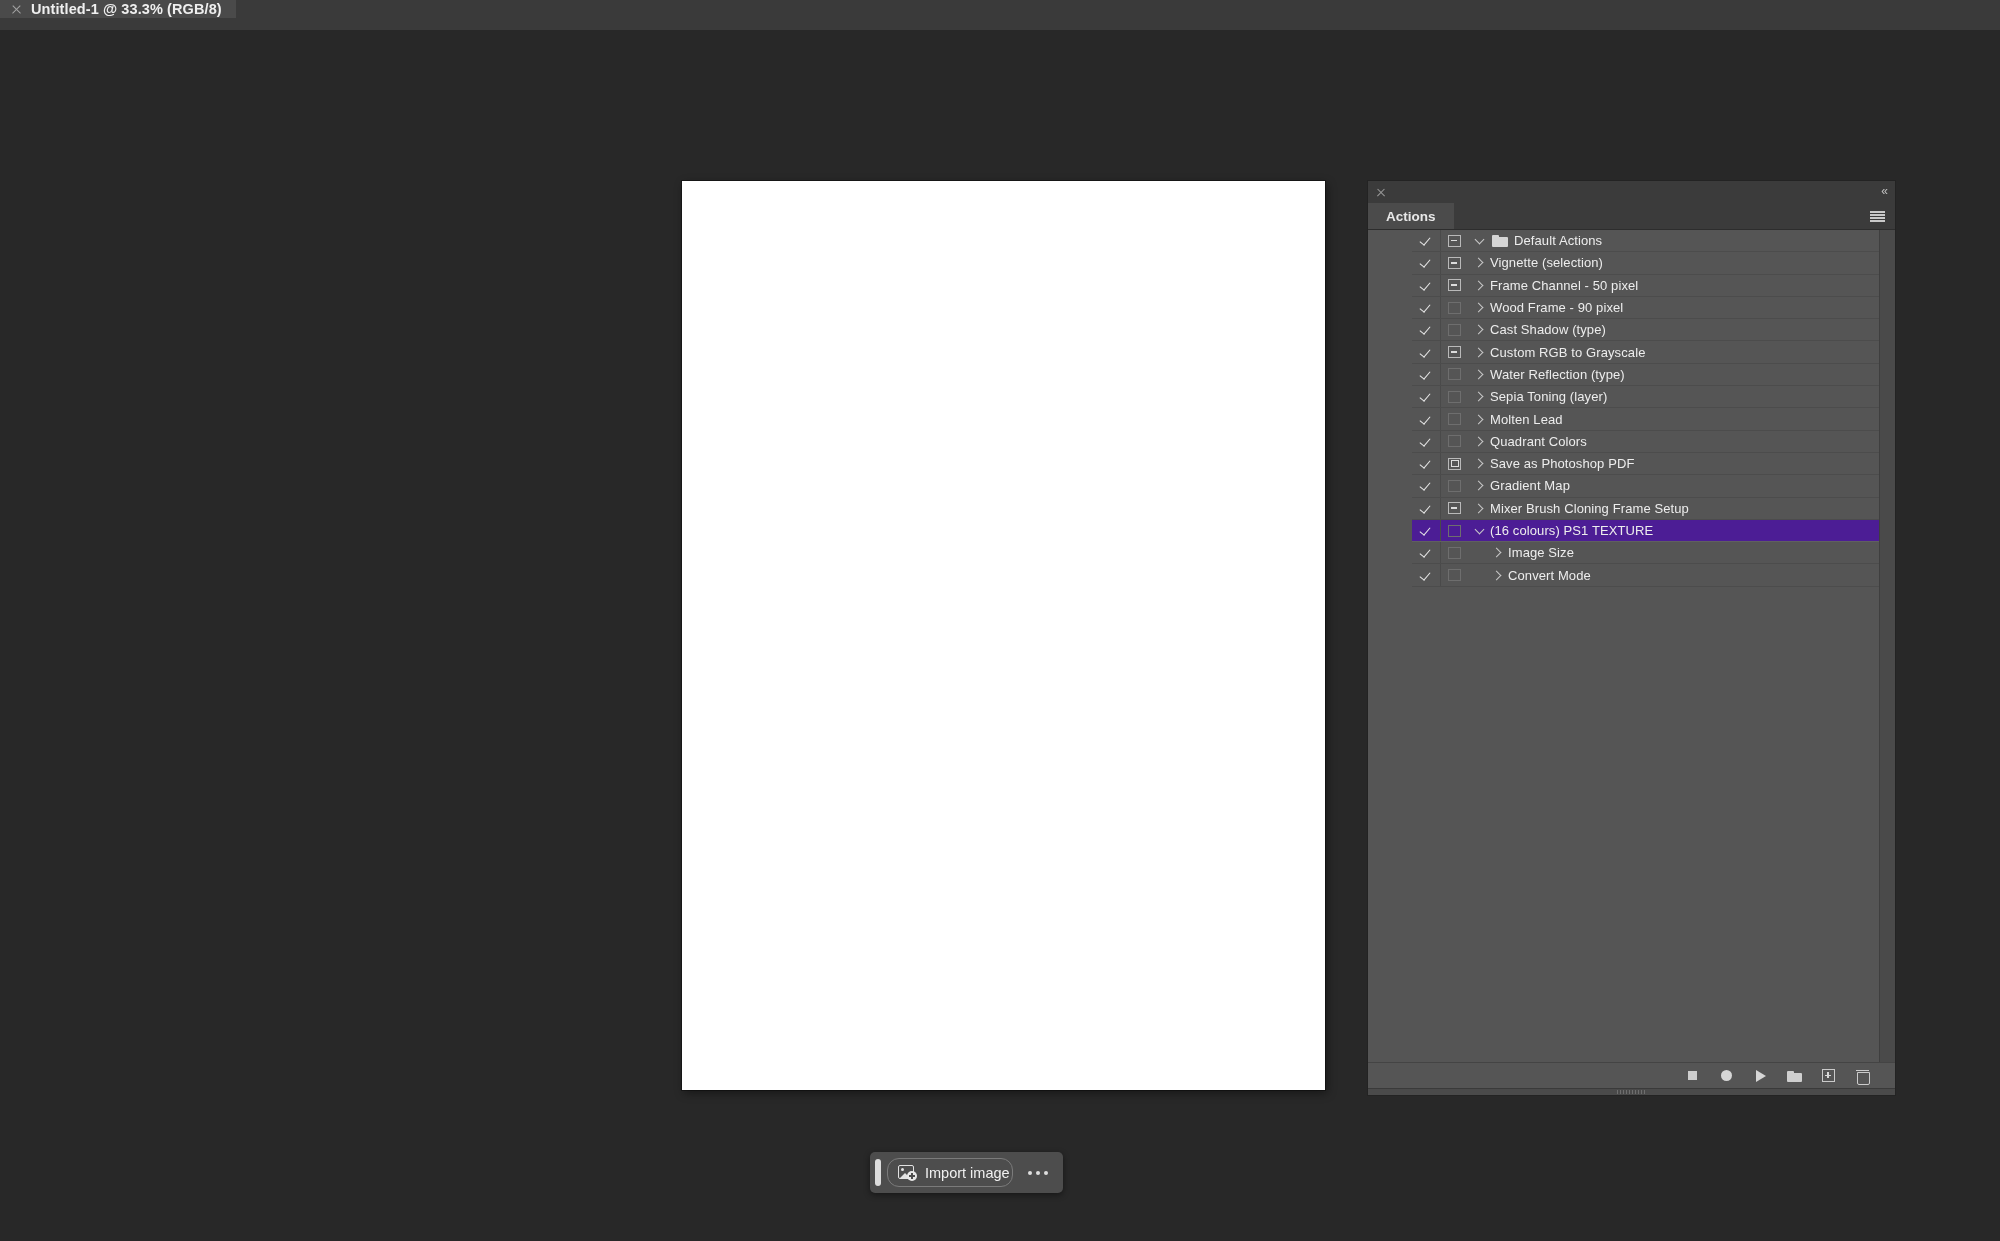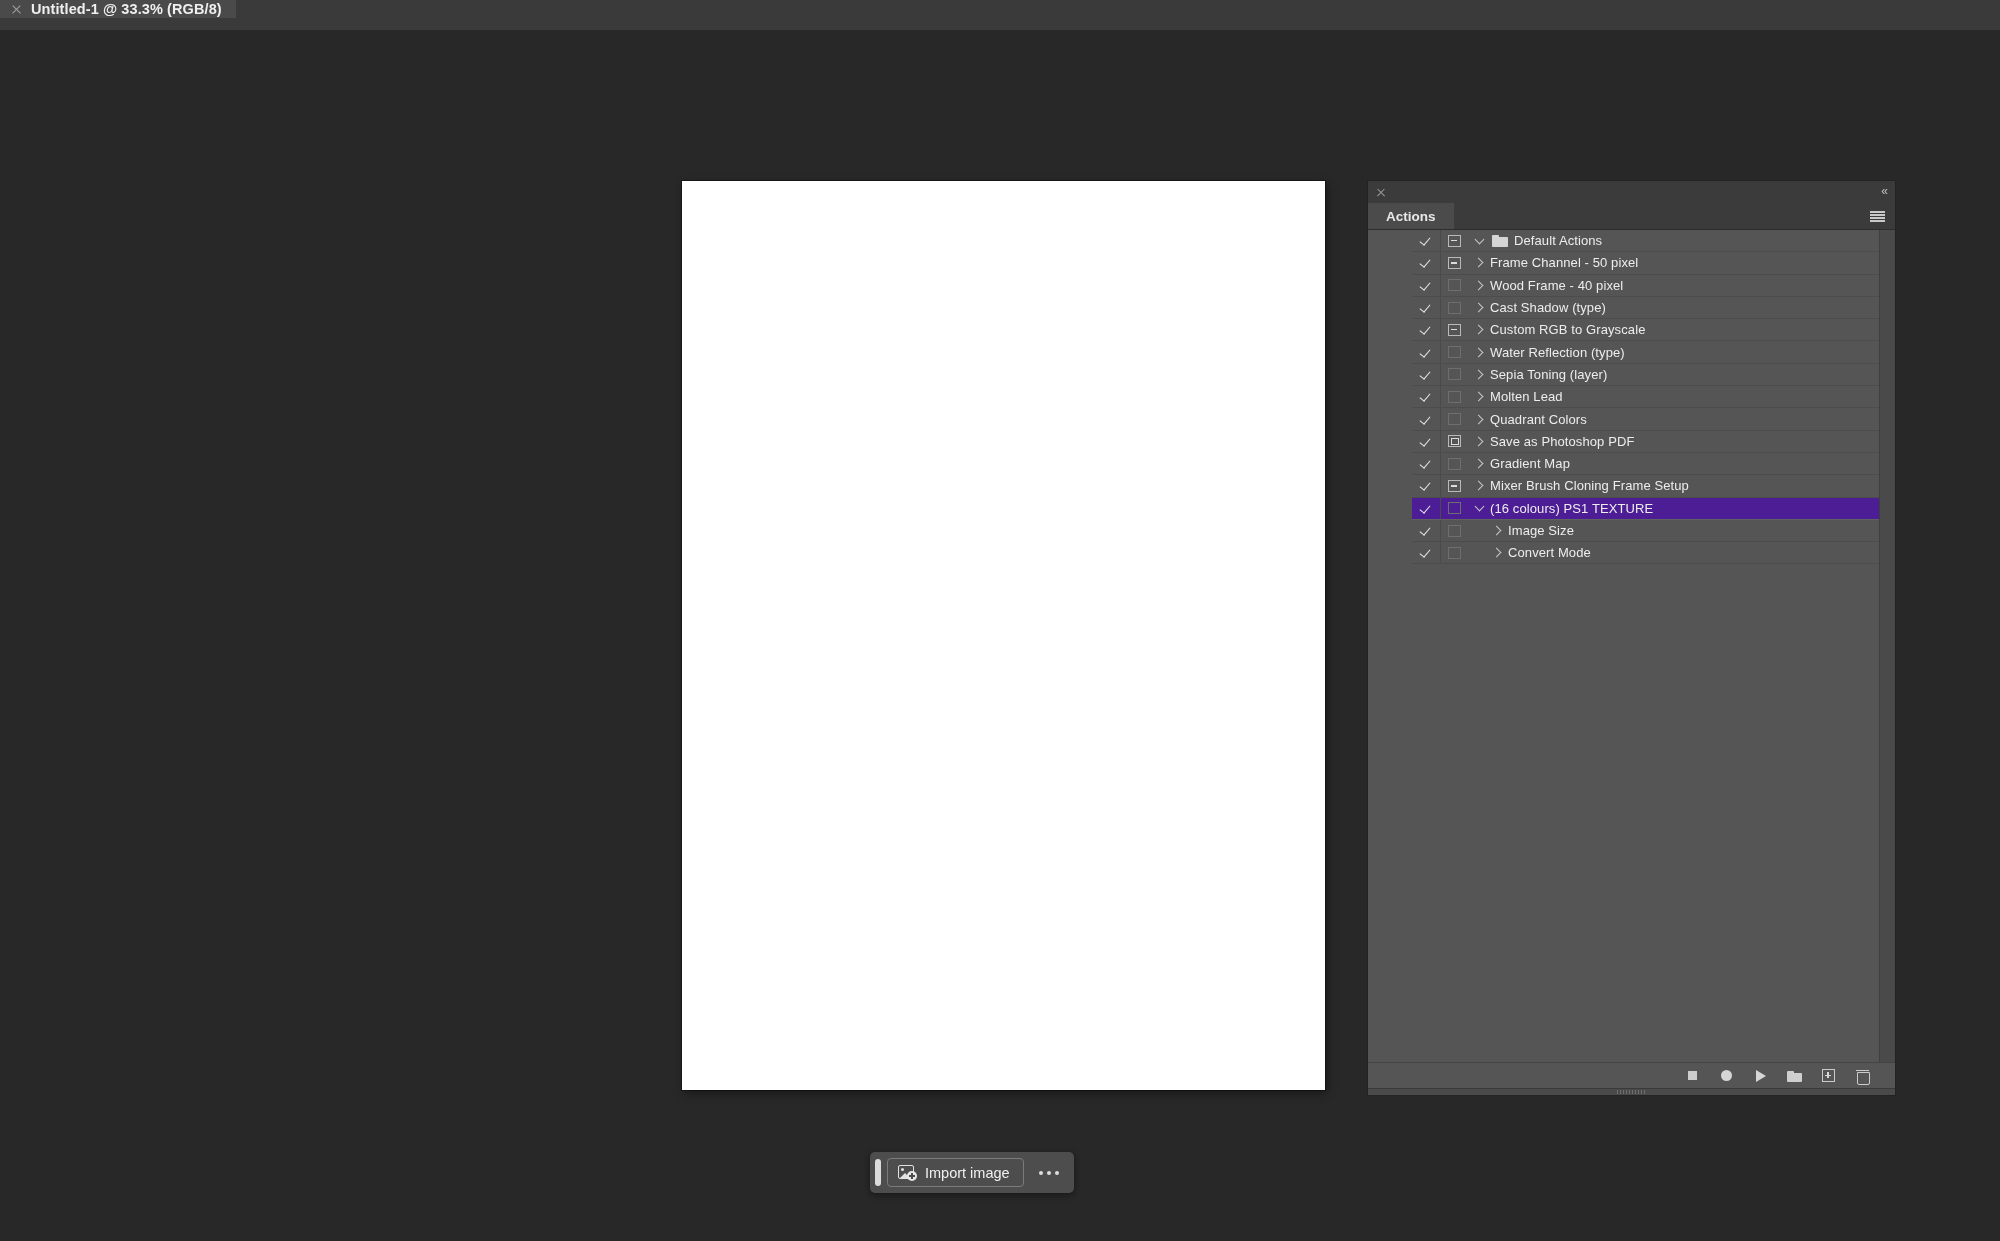--- a/index.html
+++ b/index.html
@@ -374,23 +374,23 @@
     background: #dcdcdc;
     border-radius: 3px;
     flex: none;
     cursor: grab;
   }
   .import-btn {
     display: flex;
     align-items: center;
     gap: 8px;
     height: 29px;
-    padding: 0 13px 0 10px;
+    padding: 0 2px 0 10px;
     border: 1px solid #7b7b7b;
-    border-radius: 4px;
+    border-radius: 12px;
     background: transparent;
     cursor: pointer;
   }
   .import-btn-label {
     font-size: 14.5px;
     color: #f0f0f0;
     white-space: nowrap;
   }
   .img-plus-icon { width: 19px; height: 17px; position: relative; flex: none; }
   .img-plus-icon .frame {
@@ -489,33 +489,45 @@
         <div class="row">
           <div class="col-check">
             <span class="check-glyph"></span>
           </div>
           <div class="col-toggle">
             <span class="tgl dash"></span>
           </div>
           <div class="col-arrow">
             <span class="chev"></span>
           </div>
+          <span class="row-label">Vignette (selection)</span>
+        </div>
+        <div class="row">
+          <div class="col-check">
+            <span class="check-glyph"></span>
+          </div>
+          <div class="col-toggle">
+            <span class="tgl dash"></span>
+          </div>
+          <div class="col-arrow">
+            <span class="chev"></span>
+          </div>
           <span class="row-label">Frame Channel - 50 pixel</span>
         </div>
         <div class="row">
           <div class="col-check">
             <span class="check-glyph"></span>
           </div>
           <div class="col-toggle">
             <span class="tgl empty"></span>
           </div>
           <div class="col-arrow">
             <span class="chev"></span>
           </div>
-          <span class="row-label">Wood Frame - 40 pixel</span>
+          <span class="row-label">Wood Frame - 90 pixel</span>
         </div>
         <div class="row">
           <div class="col-check">
             <span class="check-glyph"></span>
           </div>
           <div class="col-toggle">
             <span class="tgl empty"></span>
           </div>
           <div class="col-arrow">
             <span class="chev"></span>

